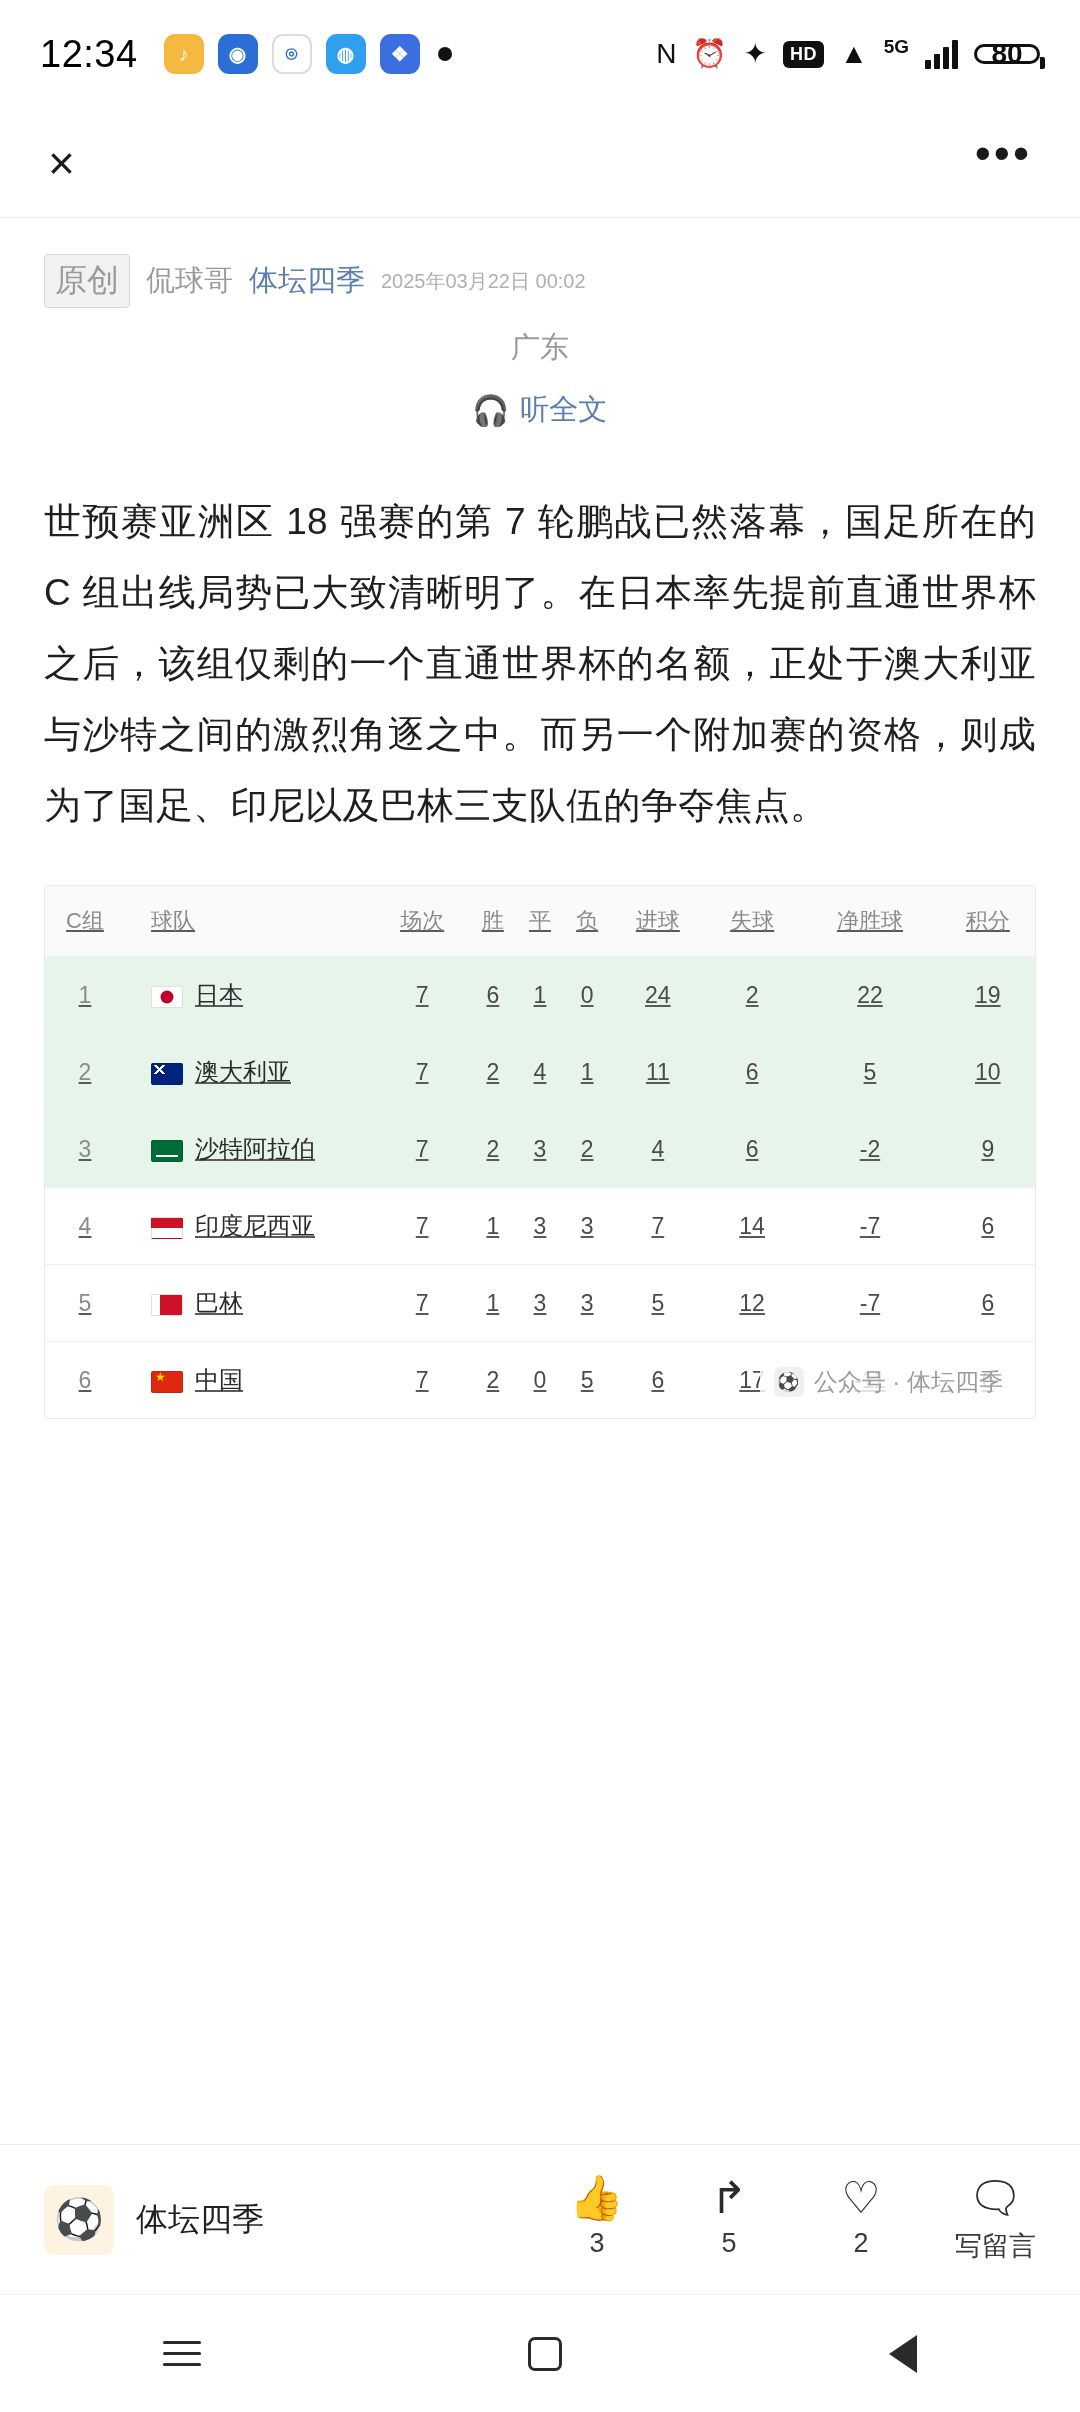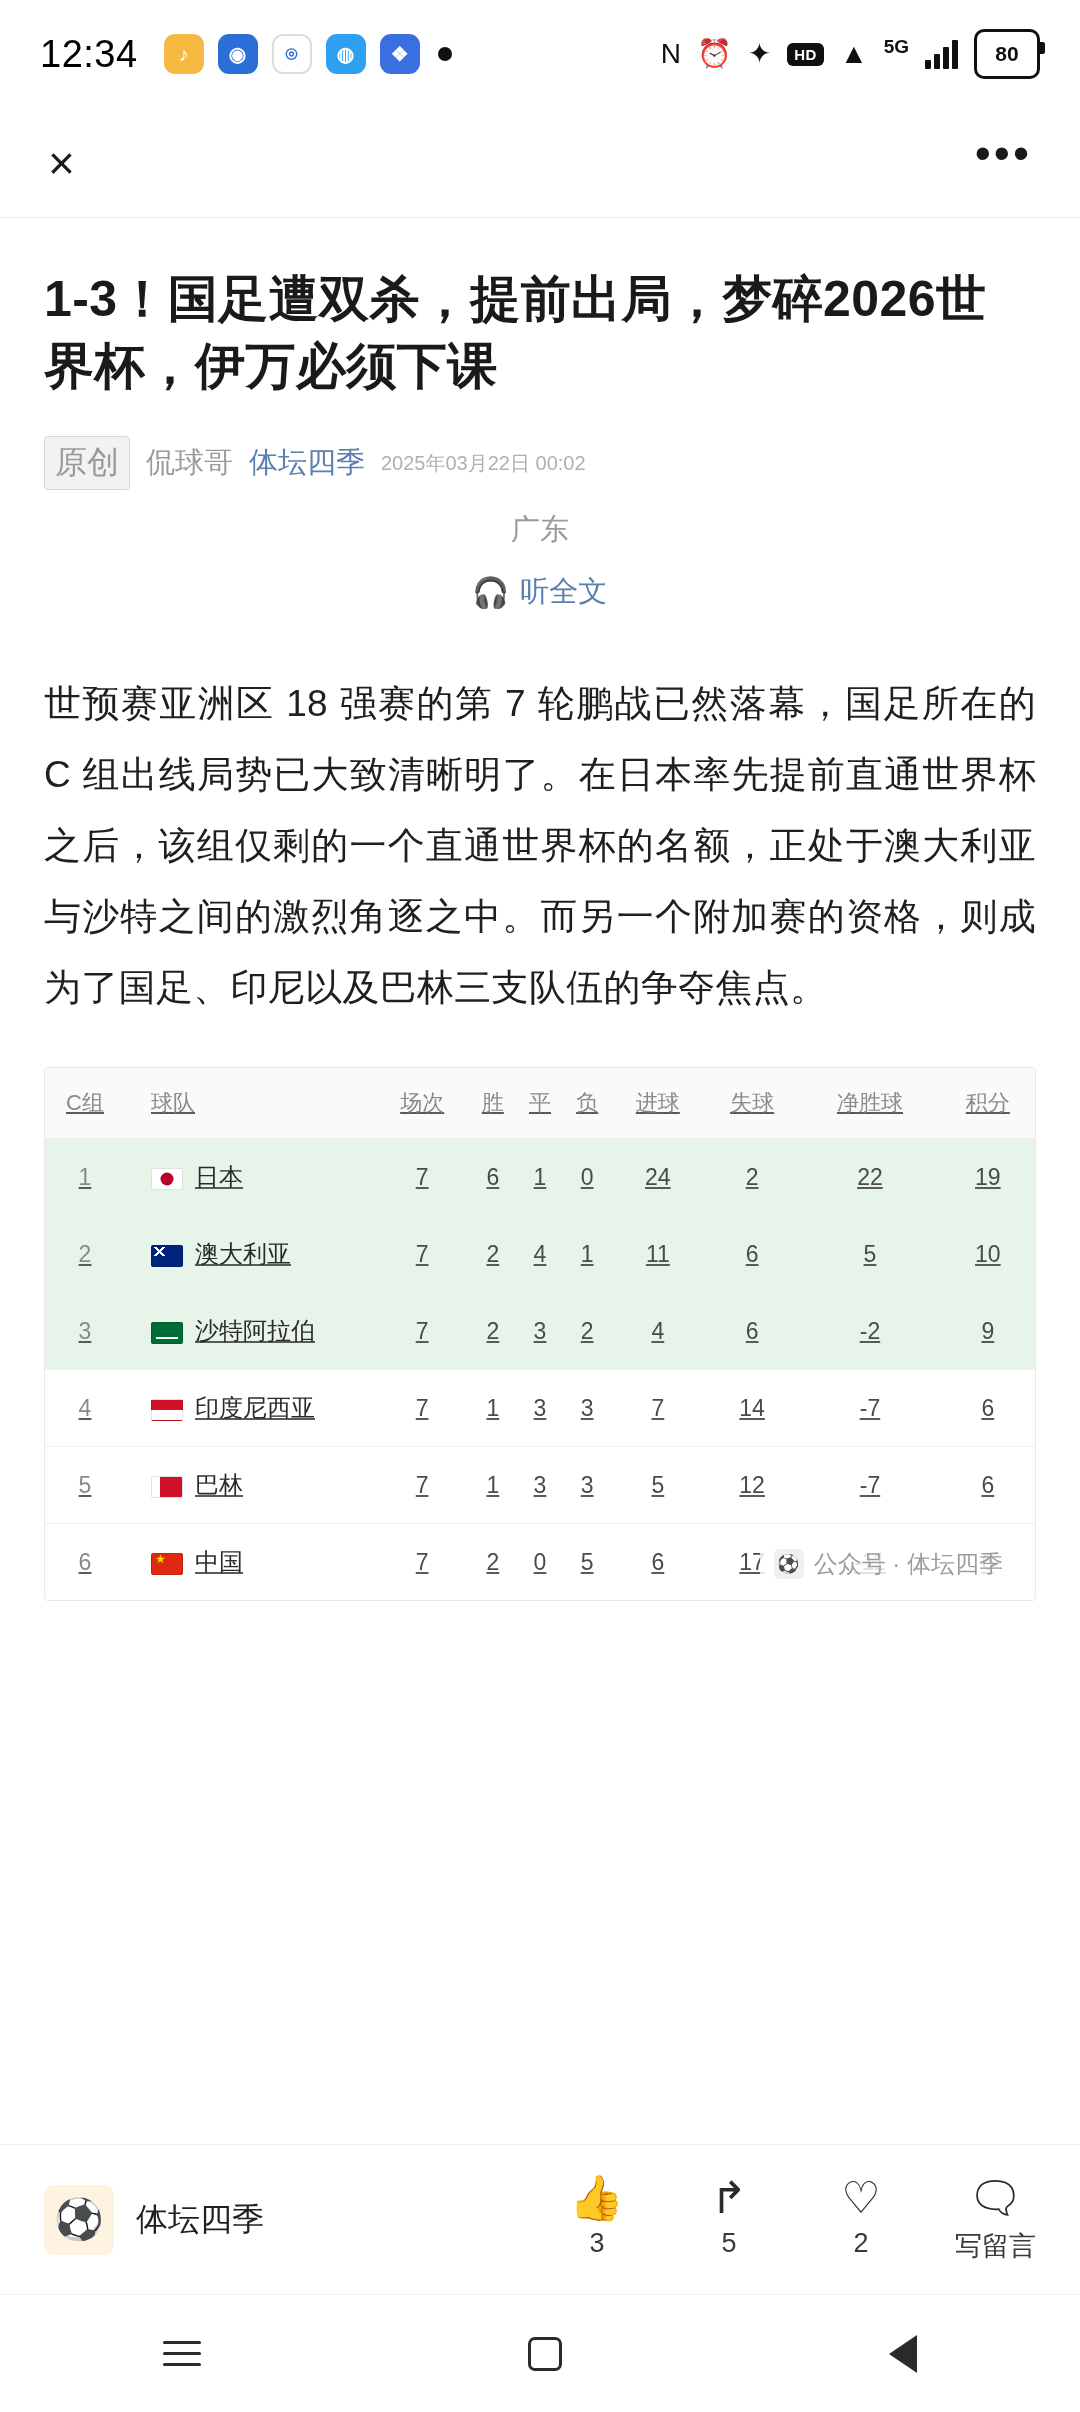--- a/index.html
+++ b/index.html
@@ -66,21 +66,21 @@
     gap: 16px;
   }
   .sb-ico {
     font-size: 28px;
     color: #101010;
     line-height: 1;
     display: inline-flex;
     align-items: center;
   }
   .hd-badge {
-    font-size: 15px;
+    font-size: 18px;
     font-weight: bold;
     color: #fff;
     background: #101010;
     border-radius: 6px;
     padding: 3px 7px;
     letter-spacing: 0.5px;
   }
   .sig-5g {
     font-size: 19px;
     font-weight: 600;
@@ -98,27 +98,27 @@
     display: block;
     width: 6px;
     background: #101010;
     border-radius: 1px;
   }
   .bars i:nth-child(1){height:9px}
   .bars i:nth-child(2){height:15px}
   .bars i:nth-child(3){height:22px}
   .bars i:nth-child(4){height:29px}
   .batt {
-    width: 66px; height: 50px;
+    width: 66px; height: 20px;
     border: 3px solid #101010;
     border-radius: 10px;
     display: inline-flex;
     align-items: center;
     justify-content: center;
-    font-size: 21px;
+    font-size: 28px;
     font-weight: 600;
     color: #101010;
     position: relative;
   }
   .batt::after {
     content:"";
     position: absolute;
     right: -8px; top: 10px;
     width: 5px; height: 12px;
     background: #101010;
@@ -415,21 +415,20 @@
       <span class="batt">80</span>
     </div>
   </div>
 
   <div class="navbar">
     <div class="close-x">×</div>
     <div class="more-dots">•••</div>
   </div>
 
   <div class="article">
-    <div class="title">1-3！国足遭双杀，提前出局，梦碎2026世界杯，伊万必须下课</div>
 
     <div class="meta">
       <span class="tag-original">原创</span>
       <span class="author">侃球哥</span>
       <span class="account">体坛四季</span>
       <span class="pubdate">2025年03月22日 00:02</span>
     </div>
 
     <div class="meta2">
       <span>广东</span>

